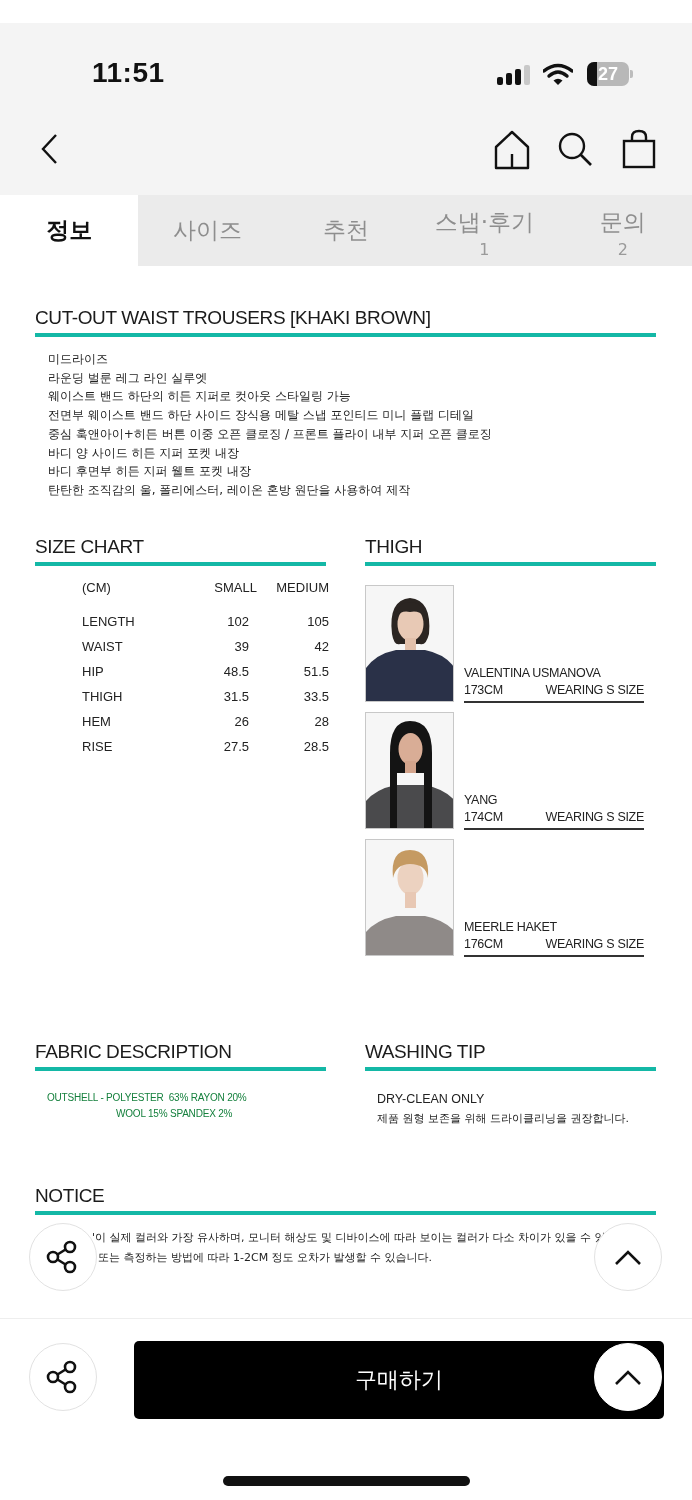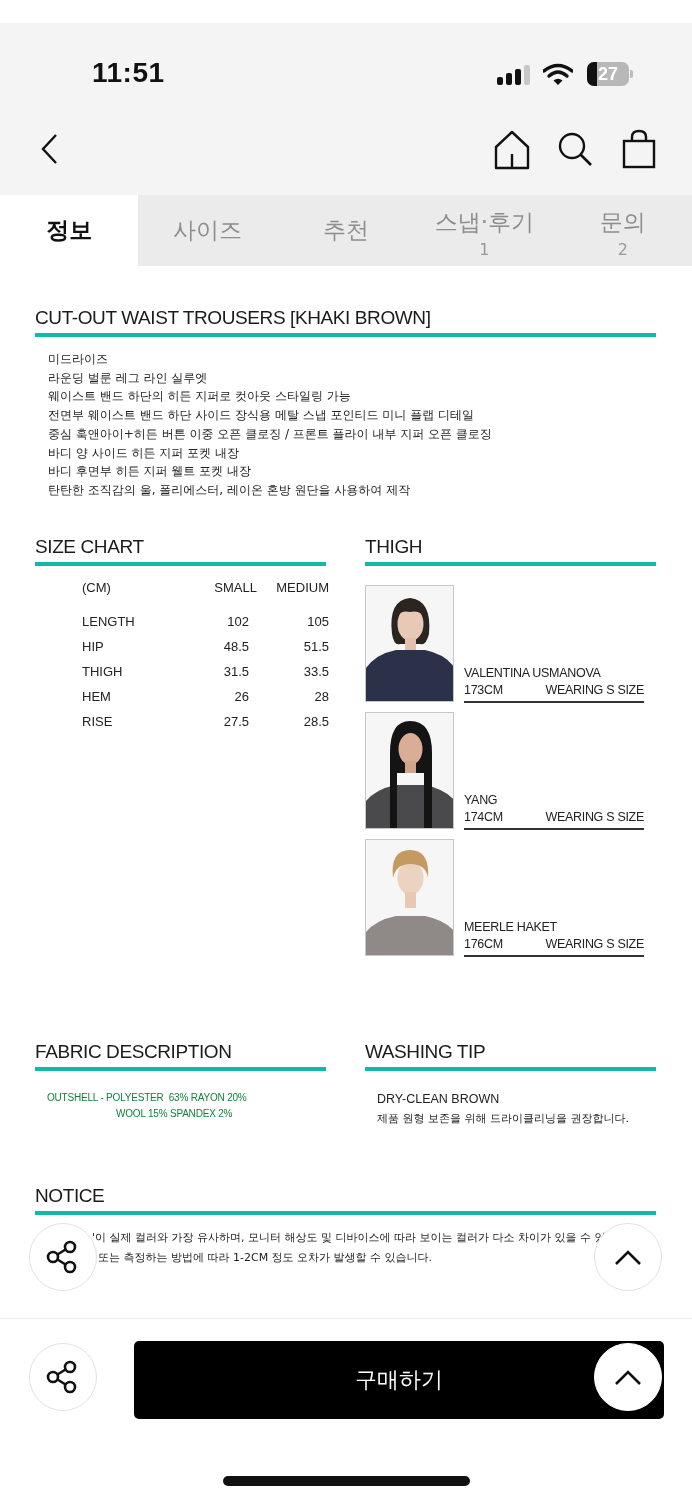--- a/index.html
+++ b/index.html
@@ -137,20 +137,25 @@
 <div class="size-table">
   <div class="size-row head">
     <span class="c-label">(CM)</span>
     <span class="c-small" style="right:80px;">SMALL</span>
     <span class="c-med">MEDIUM</span>
   </div>
   <div class="size-row">
     <span class="c-label">LENGTH</span>
     <span class="c-small">102</span>
     <span class="c-med">105</span>
+  </div>
+  <div class="size-row">
+    <span class="c-label">WAIST</span>
+    <span class="c-small">39</span>
+    <span class="c-med">42</span>
   </div>
   <div class="size-row">
     <span class="c-label">HIP</span>
     <span class="c-small">48.5</span>
     <span class="c-med">51.5</span>
   </div>
   <div class="size-row">
     <span class="c-label">THIGH</span>
     <span class="c-small">31.5</span>
     <span class="c-med">33.5</span>
@@ -228,21 +233,21 @@
 </div>
 
 <div class="section-title" style="left:35px;top:1041px;width:291px;">FABRIC DESCRIPTION</div>
 <div class="fabric">
   <div style="white-space:pre;">OUTSHELL - POLYESTER  63% RAYON 20%</div>
   <div class="l2">WOOL 15% SPANDEX 2%</div>
 </div>
 
 <div class="section-title" style="left:365px;top:1041px;width:291px;">WASHING TIP</div>
 <div class="washing">
-  <div>DRY-CLEAN BROWN</div>
+  <div>DRY-CLEAN ONLY</div>
   <div class="ko">제품 원형 보존을 위해 드라이클리닝을 권장합니다.</div>
 </div>
 
 <div class="section-title" style="left:35px;top:1185px;width:621px;">NOTICE</div>
 <div class="notice-text">
   <div>'이 실제 컬러와 가장 유사하며, 모니터 해상도 및 디바이스에 따라 보이는 컬러가 다소 차이가 있을 수 있습니다</div>
   <div style="padding-left:6px;">또는 측정하는 방법에 따라 1-2CM 정도 오차가 발생할 수 있습니다.</div>
 </div>
 
 <div class="fab" style="left:29px;top:1223px;">

